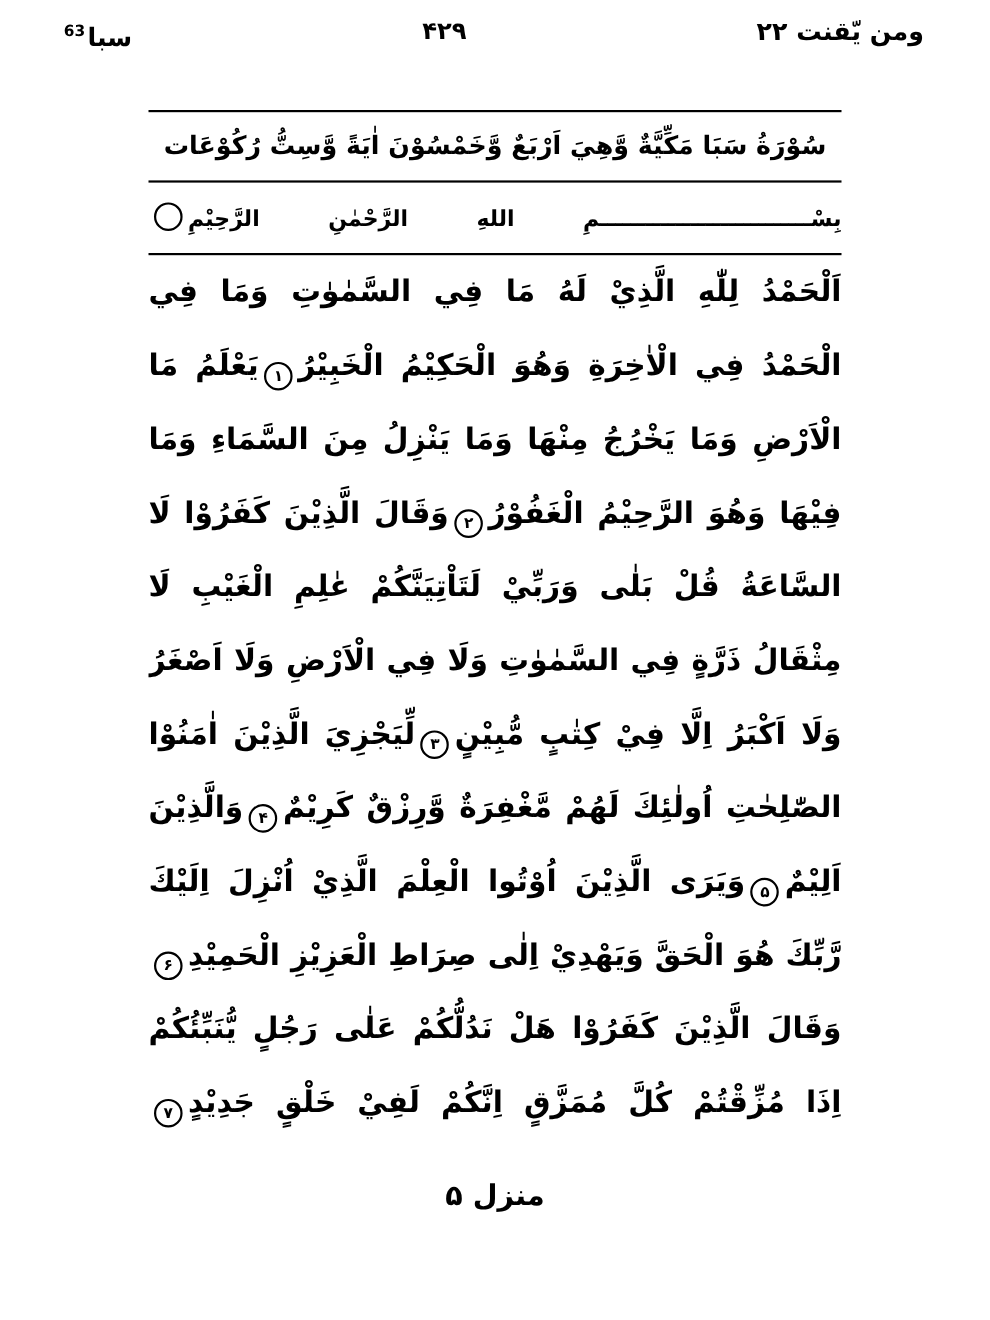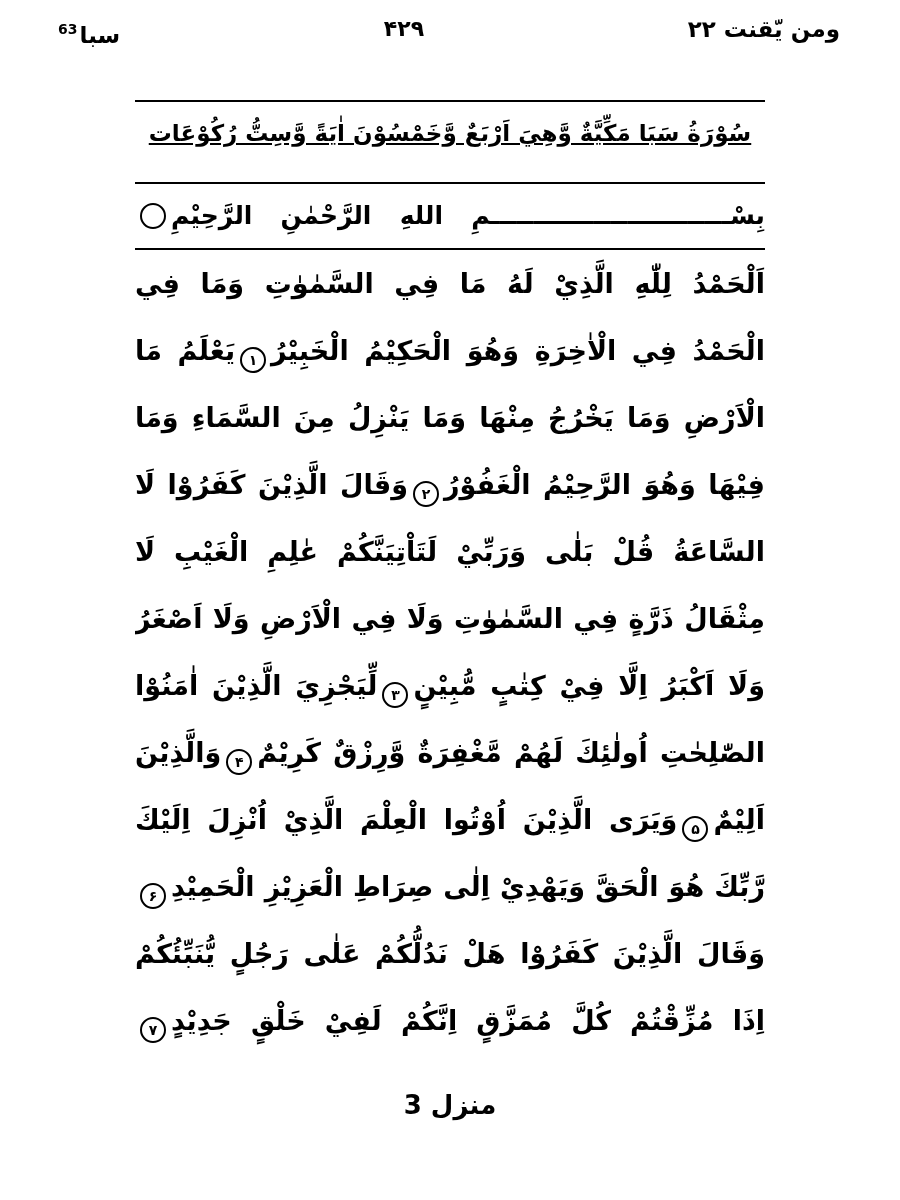--- a/index.html
+++ b/index.html
@@ -28,43 +28,42 @@
 
   
   .content{
     width:630px;
     margin:48px auto 0;
     direction:rtl;
   }
   .rule{height:2px;background:#000;}
 
   .surah-title{
-    height:80px;
+    height:62px;
     line-height:62px;
     text-align:center;
     font-size:23px;
     font-weight:bold;
     white-space:nowrap;
     overflow:hidden;
-    text-decoration:underline;
   }
 
   .qline{
     height:67px;
     line-height:67px;
     font-size:27px;
     font-weight:bold;
     text-align:justify;
     text-align-last:justify;
     overflow:hidden;
   }
   .bismillah{
     height:64px;
     line-height:64px;
-    font-size:25px;
+    font-size:20px;
     font-weight:bold;
     text-align:justify;
     text-align-last:justify;
     overflow:hidden;
     white-space:nowrap;
   }
 
   .ayah{
     display:inline-flex;
     align-items:center;
@@ -120,16 +119,16 @@
         <div class="qline">السَّاعَةُ قُلْ بَلٰى وَرَبِّيْ لَتَاْتِيَنَّكُمْ عٰلِمِ الْغَيْبِ لَا يَعْزُبُ عَنْهُ</div>
         <div class="qline">مِثْقَالُ ذَرَّةٍ فِي السَّمٰوٰتِ وَلَا فِي الْاَرْضِ وَلَا اَصْغَرُ مِنْ ذٰلِكَ</div>
         <div class="qline">وَلَا اَكْبَرُ اِلَّا فِيْ كِتٰبٍ مُّبِيْنٍ<span class="ayah">۳</span>لِّيَجْزِيَ الَّذِيْنَ اٰمَنُوْا وَعَمِلُوا</div>
         <div class="qline">الصّٰلِحٰتِ اُولٰئِكَ لَهُمْ مَّغْفِرَةٌ وَّرِزْقٌ كَرِيْمٌ<span class="ayah">۴</span>وَالَّذِيْنَ</div>
         <div class="qline">اَلِيْمٌ<span class="ayah">۵</span>وَيَرَى الَّذِيْنَ اُوْتُوا الْعِلْمَ الَّذِيْ اُنْزِلَ اِلَيْكَ مِنْ</div>
         <div class="qline">رَّبِّكَ هُوَ الْحَقَّ وَيَهْدِيْ اِلٰى صِرَاطِ الْعَزِيْزِ الْحَمِيْدِ<span class="ayah">۶</span></div>
         <div class="qline">وَقَالَ الَّذِيْنَ كَفَرُوْا هَلْ نَدُلُّكُمْ عَلٰى رَجُلٍ يُّنَبِّئُكُمْ</div>
         <div class="qline">اِذَا مُزِّقْتُمْ كُلَّ مُمَزَّقٍ اِنَّكُمْ لَفِيْ خَلْقٍ جَدِيْدٍ<span class="ayah">۷</span></div>
       </div>
 
-    <div class="manzil">منزل 3</div>
+    <div class="manzil">منزل ۵</div>
   </div>
 
 </div>
 
 </body></html>

